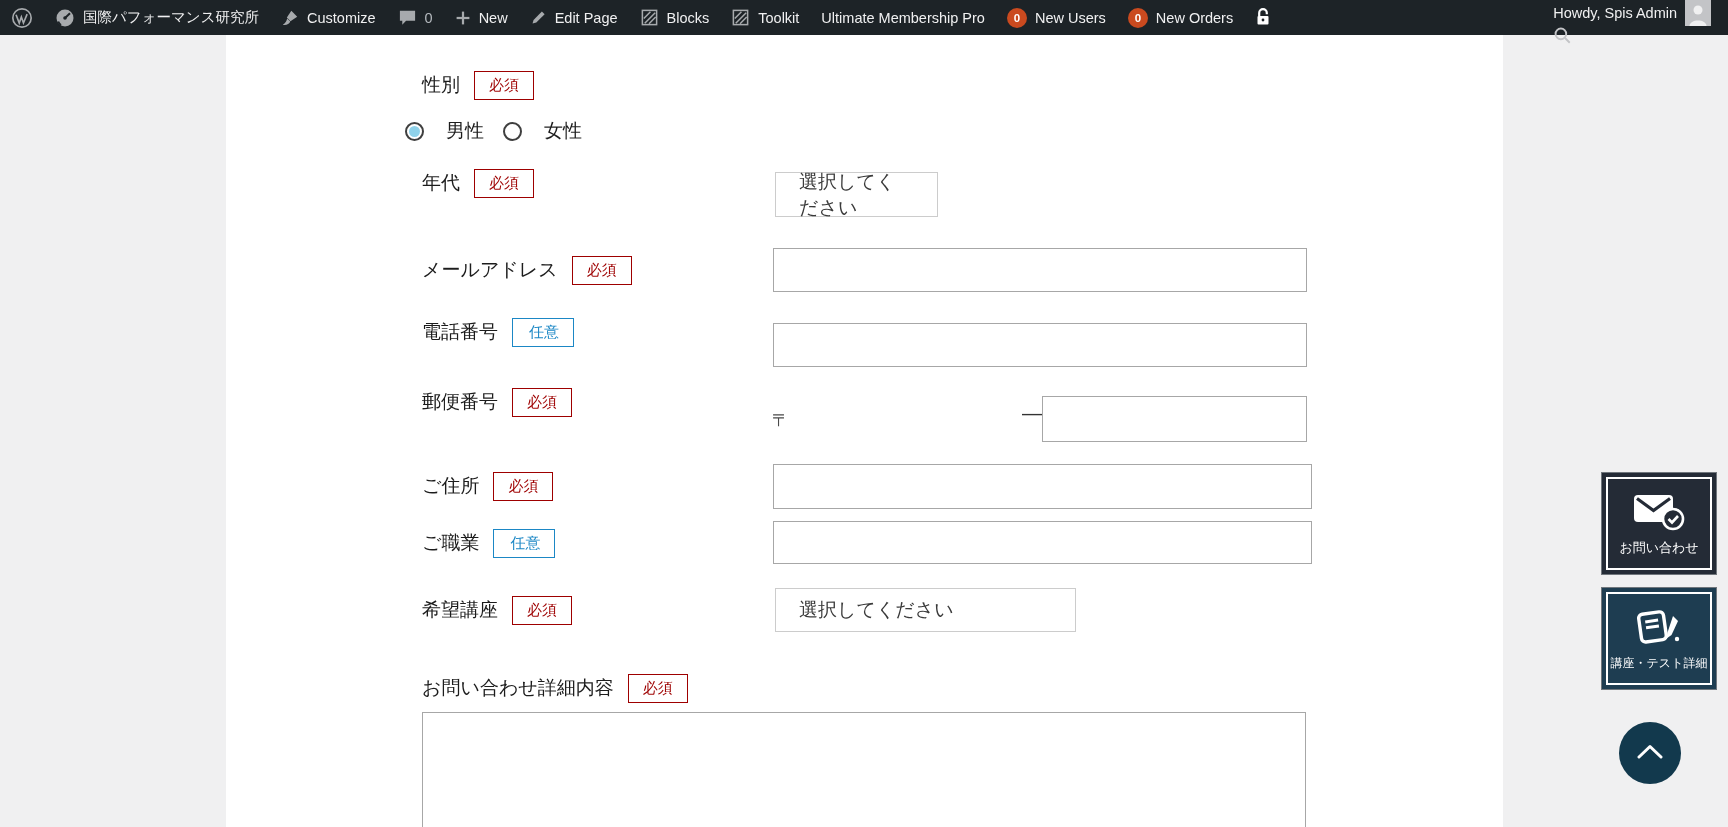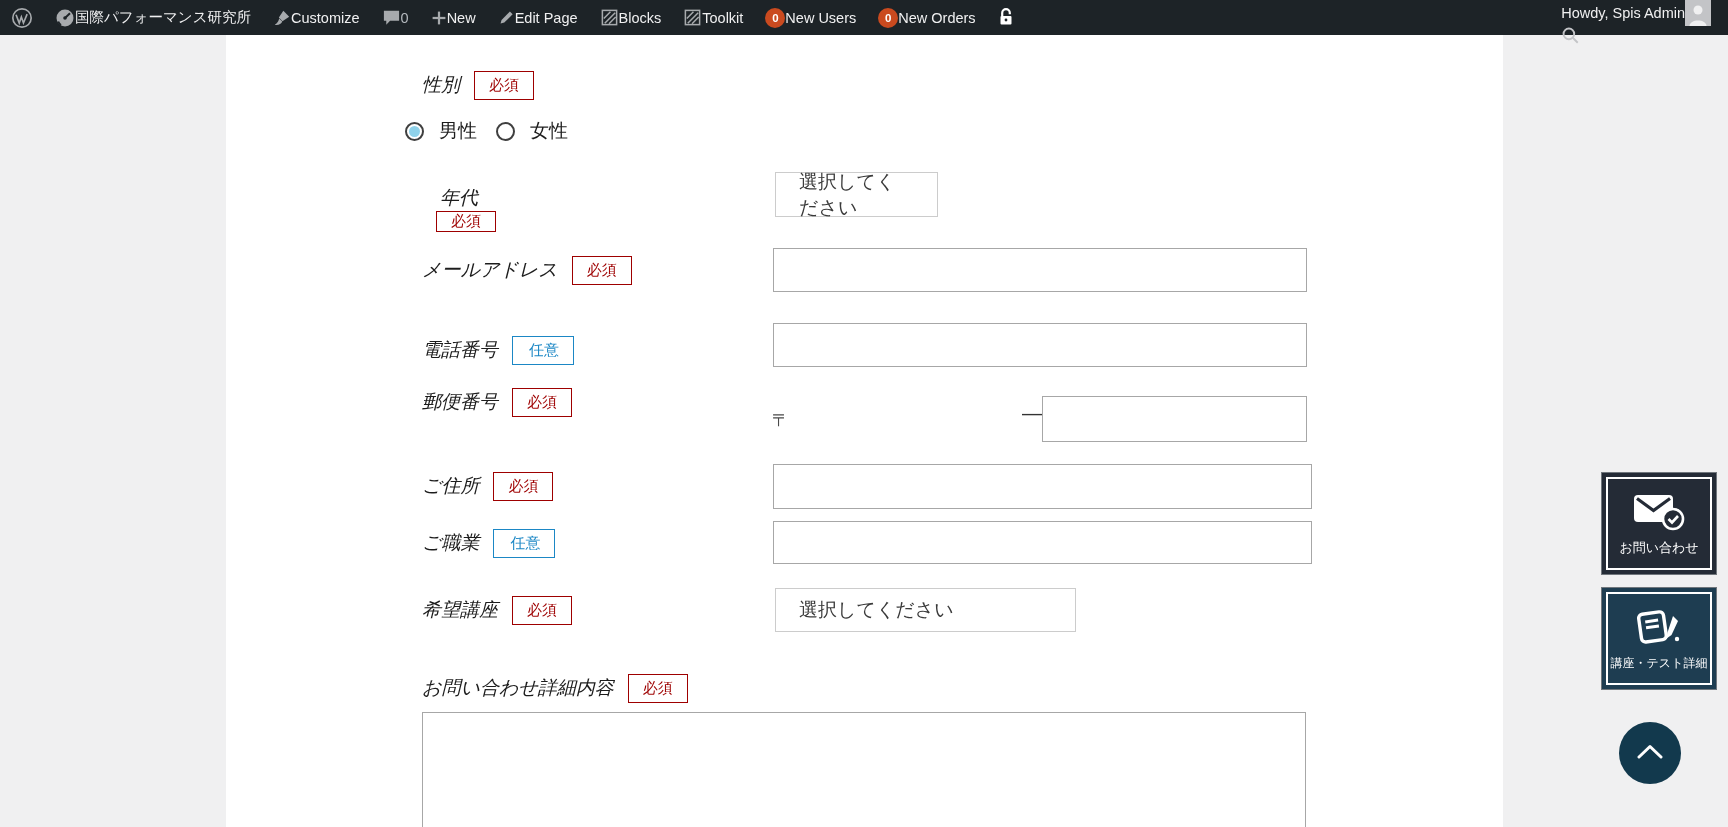--- a/index.html
+++ b/index.html
@@ -4,59 +4,59 @@
 <style>
   html,body{margin:0;padding:0;background:#f0f0f1;}
   .screen{position:relative;width:1728px;height:827px;overflow:hidden;background:#f0f0f1;
           font-family:"Liberation Sans","DejaVu Sans",sans-serif;}
 
   
   .admin-bar{position:absolute;top:0;left:0;width:1728px;height:35px;background:#1d2327;
              color:#f0f0f1;display:flex;justify-content:space-between;align-items:stretch;
              font-size:14.5px;z-index:50;}
   .ab-group{display:flex;align-items:stretch;}
-  .ab-item{display:flex;align-items:center;padding:0 11px;cursor:pointer;white-space:nowrap;}
+  .ab-item{display:flex;align-items:center;gap:8px;padding:0 11px;cursor:pointer;white-space:nowrap;}
   .ab-item svg{display:block;}
   .ab-muted{color:#b4b9be;}
   .ab-badge{width:20px;height:20px;border-radius:50%;background:#ca4a1f;color:#fff;
             font-size:11.5px;font-weight:bold;display:flex;align-items:center;justify-content:center;}
   .ab-right{display:flex;align-items:stretch;padding-right:6px;flex-direction:column;}
 
   
   .content{position:absolute;left:226px;top:35px;width:1277px;height:792px;background:#ffffff;}
 
   .lbl-row{position:absolute;left:196px;display:flex;align-items:center;height:30px;}
-  .lbl{font-size:19px;color:#1c1c1c;font-style:italic;}
+  .lbl{font-size:19px;color:#1c1c1c;}
   .badge{display:inline-flex;align-items:center;justify-content:center;height:29px;padding:0 14px;
          font-size:15px;background:#fff;margin-left:14px;box-sizing:border-box;}
   .badge.req{color:#9e0000;border:1px solid #9e0000;}
   .badge.opt{color:#1b87c5;border:1px solid #1b87c5;padding-left:16px;}
 
   .txt{position:absolute;border:1px solid #a7a7a7;background:#fff;font-size:18px;color:#222;
        padding:0 10px;box-sizing:border-box;font-family:inherit;outline:none;}
   .sel{position:absolute;border:1px solid #cccccc;background:#fff;font-size:19px;color:#3a3a3a;
        display:flex;align-items:center;padding:0 23px;box-sizing:border-box;cursor:pointer;}
   textarea.txt{resize:none;padding:8px 10px;}
   .txt::placeholder{color:#8a8a8a;opacity:1;}
 
   
   .radio-row{position:absolute;left:179px;top:83px;display:flex;align-items:center;column-gap:19px;}
-  .radio-item{display:flex;align-items:center;gap:15px;cursor:pointer;}
+  .radio-item{display:flex;align-items:center;gap:22px;cursor:pointer;}
   .radio-outer{width:19px;height:19px;border:2px solid #3f3f3f;border-radius:50%;box-sizing:border-box;
                background:#fff;display:flex;align-items:center;justify-content:center;}
   .radio-item.checked .radio-outer::after{content:"";width:11px;height:11px;border-radius:50%;background:#8fd2ea;}
   .radio-lbl{font-size:19px;color:#1c1c1c;}
 
   
   .r-gender  {top:35px;}
-  .r-age     {top:150px;flex-direction:column;}
+  .r-age     {top:133px;}
   .sel-age   {left:549px;top:137px;width:163px;height:45px;}
   .r-email   {top:220px;}
   .in-email  {left:547px;top:213px;width:534px;height:44px;}
-  .r-phone   {top:300px;}
+  .r-phone   {top:282px;}
   .in-phone  {left:547px;top:288px;width:534px;height:44px;}
   .r-postal  {top:352px;}
   .postal-mark{position:absolute;left:546px;top:374px;font-size:17px;color:#4a4a4a;}
   .in-postal1{left:565px;top:361px;width:231px;height:46px;}
   .postal-sep{position:absolute;left:796px;top:367px;width:20px;text-align:center;font-size:20px;color:#333;}
   .in-postal2{left:816px;top:361px;width:265px;height:46px;}
   .r-address {top:436px;}
   .in-address{left:547px;top:429px;width:539px;height:45px;}
   .r-occ     {top:493px;text-align:center;}
   .in-occ    {left:547px;top:486px;width:539px;height:43px;}
@@ -149,20 +149,23 @@
       <div class="ab-item">
         <span>
           <svg width="19" height="19" viewBox="0 0 20 20">
               <rect x="2.5" y="2.5" width="15" height="15" fill="none" stroke="#a7aaad" stroke-width="1.6"></rect>
               <path d="M4 11 L11 4 M5 16 L16 5 M9.5 16.5 L16.5 9.5" stroke="#a7aaad" stroke-width="1.6"></path>
             </svg>
         </span>
         <span>Toolkit</span>
       </div>
       <div class="ab-item">
+        <span>Ultimate Membership Pro</span>
+      </div>
+      <div class="ab-item">
         <span class="ab-badge">0</span>
         <span>New Users</span>
       </div>
       <div class="ab-item">
         <span class="ab-badge">0</span>
         <span>New Orders</span>
       </div>
       <div class="ab-item">
         <span>
           <svg width="16" height="19" viewBox="0 0 16 19">

